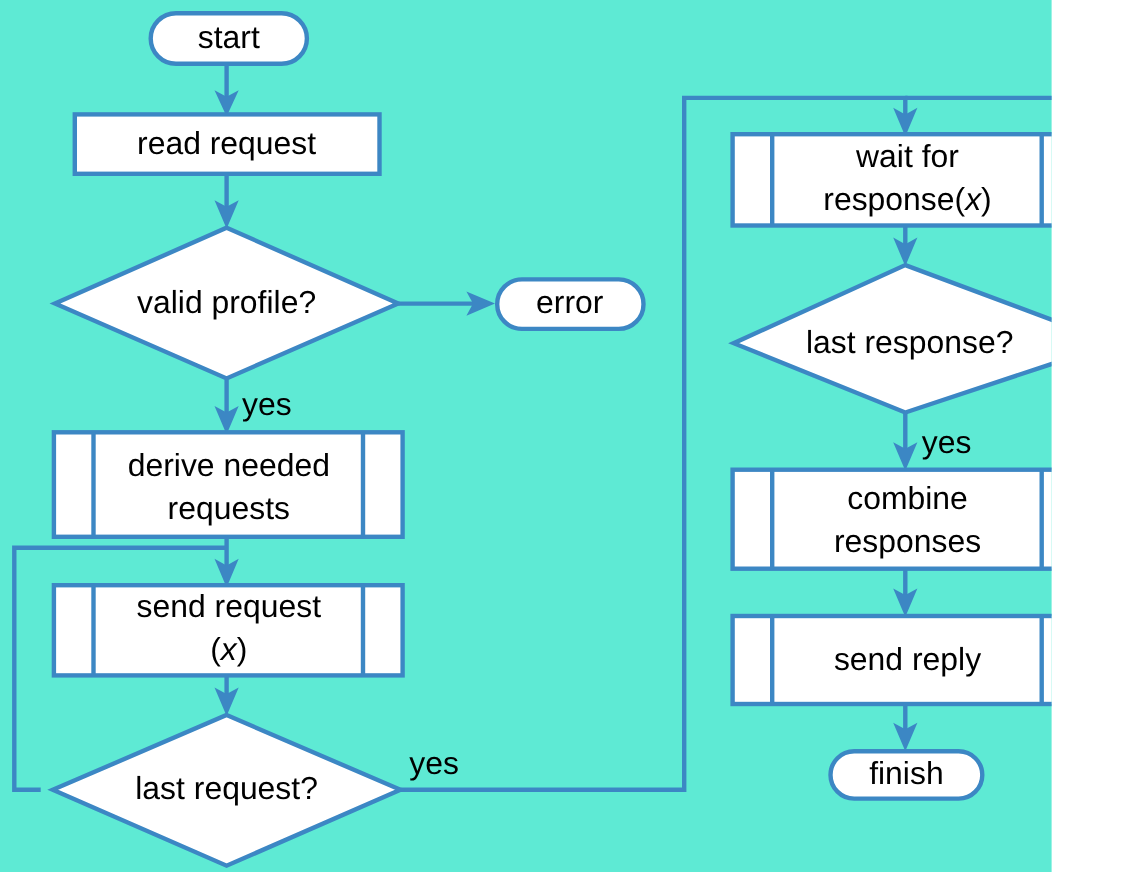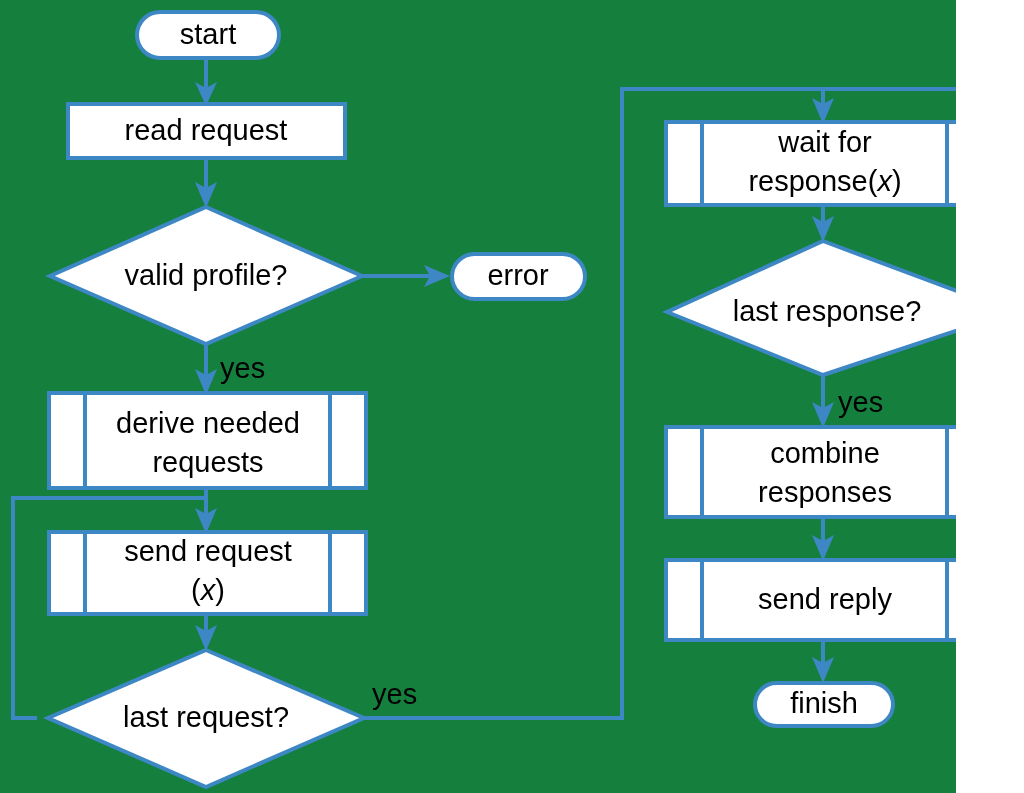--- a/index.html
+++ b/index.html
@@ -8,21 +8,21 @@
     padding: 0;
     background: #ffffff;
   }
   body {
     font-family: "Liberation Sans", sans-serif;
   }
   #canvas-wrap {
     position: relative;
     width: 956px;
     height: 793px;
-    background: #15803d;
+    background: #5eead4;
     overflow: hidden;
   }
   svg.flow {
     position: absolute;
     top: 0;
     left: 0;
     width: 1024px;
     height: 793px;
   }
   .shape-fill { fill: #ffffff; }

